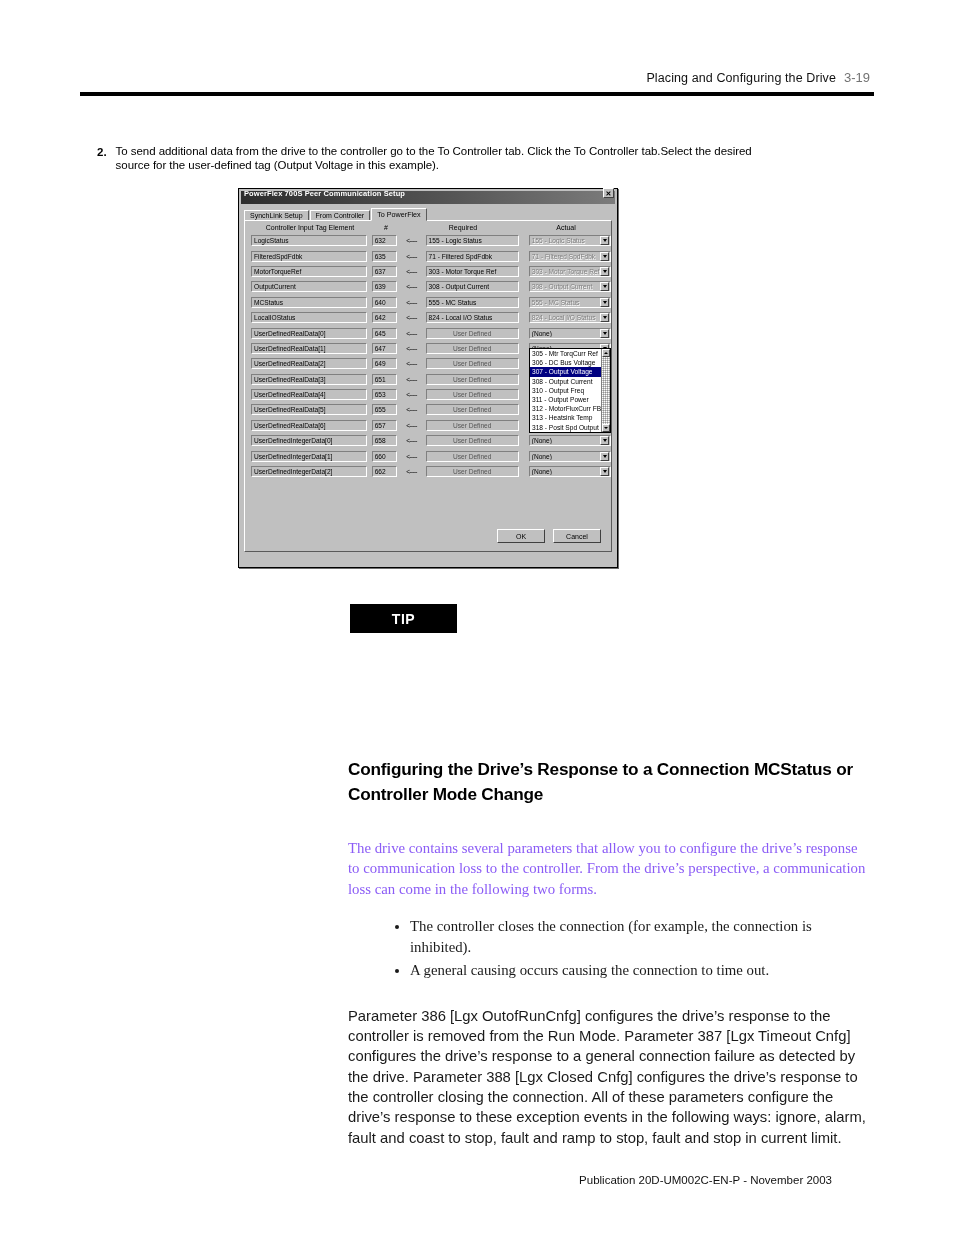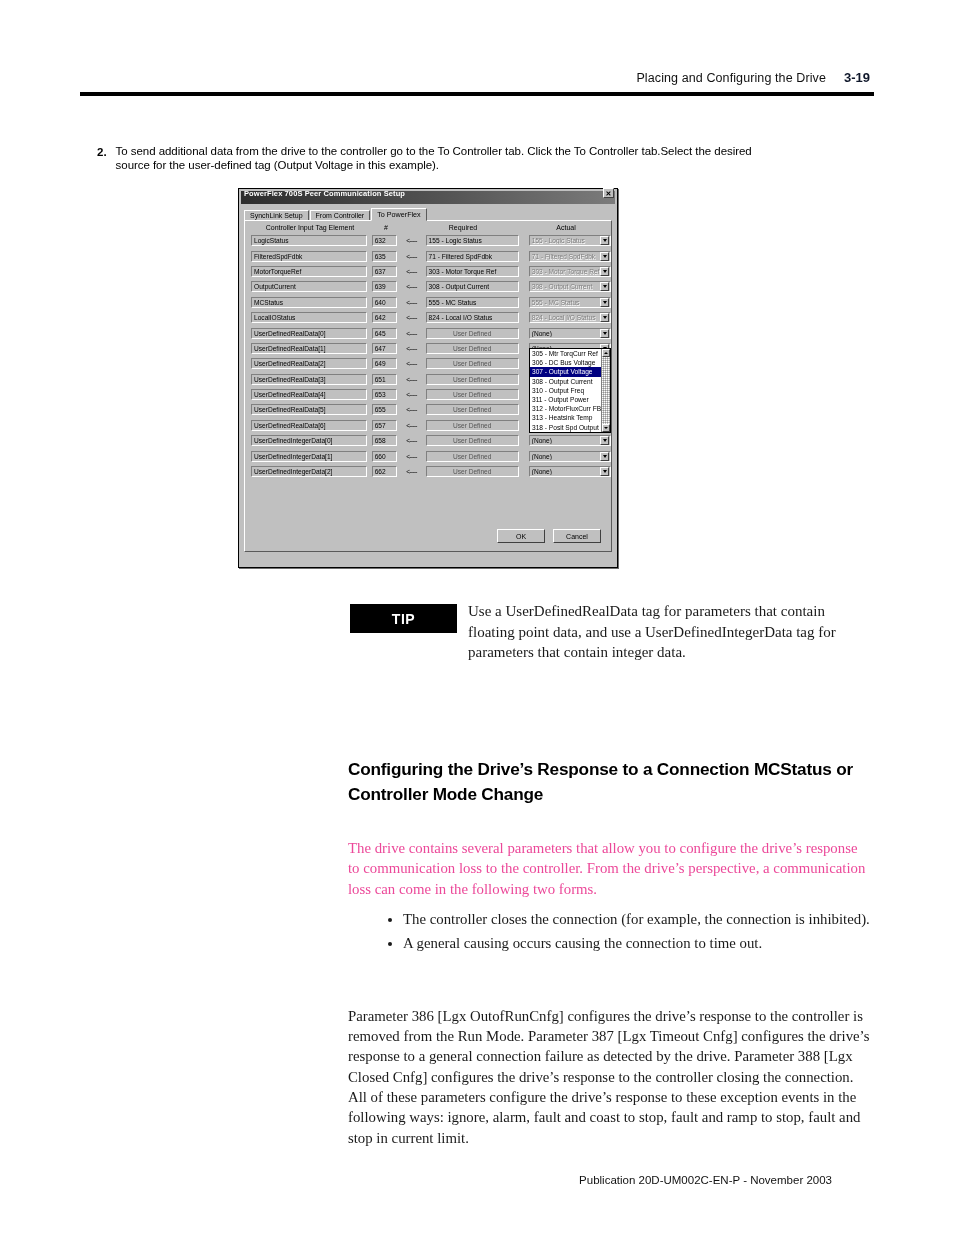--- a/index.html
+++ b/index.html
@@ -12,29 +12,29 @@
     position: relative;
     overflow: hidden;
   }
 
   
   #page-header {
     position:absolute; left:80px; top:70px; width:794px;
   }
   #header-row {
     display:flex; justify-content:flex-end; align-items:baseline;
-    gap:18px; padding-right:4px;
+    gap:8px; padding-right:4px;
   }
   #header-title {
     font-family:"Liberation Sans", sans-serif;
     font-size:12.5px; letter-spacing:.1px; color:#111;
   }
   #header-page {
     font-family:"Liberation Sans", sans-serif;
-    font-size:13px; font-weight:bold; color:#0f172a;
+    font-size:13px; font-weight:normal; color:#737373;
   }
   #header-rule {
     margin-top:7px; height:4px; background:#000; width:100%;
   }
 
   
   #step-block {
     position:absolute; left:97px; top:144px; width:655px;
     display:flex; gap:9px;
   }
@@ -226,32 +226,32 @@
   
   #section-heading {
     position:absolute; left:348px; top:743px; width:524px;
     font-family:"Liberation Sans", sans-serif;
     font-weight:bold; font-size:17.2px; line-height:25px;
     letter-spacing:-.2px; color:#000;
   }
   #body-1 {
     position:absolute; left:348px; top:823px; width:524px;
     font-family:"Liberation Serif", serif;
-    font-size:14.8px; line-height:20.6px; color:#ec4899;
+    font-size:14.8px; line-height:20.6px; color:#8b5cf6;
   }
   #bullets {
     position:absolute; left:380px; top:904px; width:496px;
     font-family:"Liberation Serif", serif;
     font-size:14.8px; line-height:20.6px; color:#1a1a1a;
   }
-  #bullets ul { margin:5px; padding-left:18px; list-style:disc; }
+  #bullets ul { margin:12px; padding-left:18px; list-style:disc; }
   #bullets li { margin-bottom:3px; }
   #body-2 {
     position:absolute; left:348px; top:991px; width:524px;
-    font-family:Liberation Serif, serif;
+    font-family:Liberation Sans, sans-serif;
     font-size:14.8px; line-height:20.3px; color:#1a1a1a;
   }
 
   
   #footer {
     position:absolute; left:0; top:1174px; width:912px;
     text-align:right; padding-right:80px;
     font-family:"Liberation Sans", sans-serif;
     font-size:11.5px; color:#111;
   }
@@ -515,21 +515,20 @@
     <div id="btnbar">
       <div class="winbtn">OK</div>
       <div class="winbtn">Cancel</div>
     </div>
 
   </div>
 </div>
 
 <div id="tip-block">
   <div id="tip-badge">TIP</div>
-  <div id="tip-text">Use a UserDefinedRealData tag for parameters that contain floating point data, and use a UserDefinedIntegerData tag for parameters that contain integer data.</div>
 </div>
 
 <h2 id="section-heading">Configuring the Drive’s Response to a Connection MCStatus or Controller Mode Change</h2>
 <p id="body-1">The drive contains several parameters that allow you to configure the drive’s response to communication loss to the controller. From the drive’s perspective, a communication loss can come in the following two forms.</p>
 <div id="bullets">
   <ul>
     <li>The controller closes the connection (for example, the connection is inhibited).</li>
     <li>A general causing occurs causing the connection to time out.</li>
   </ul>
 </div>

